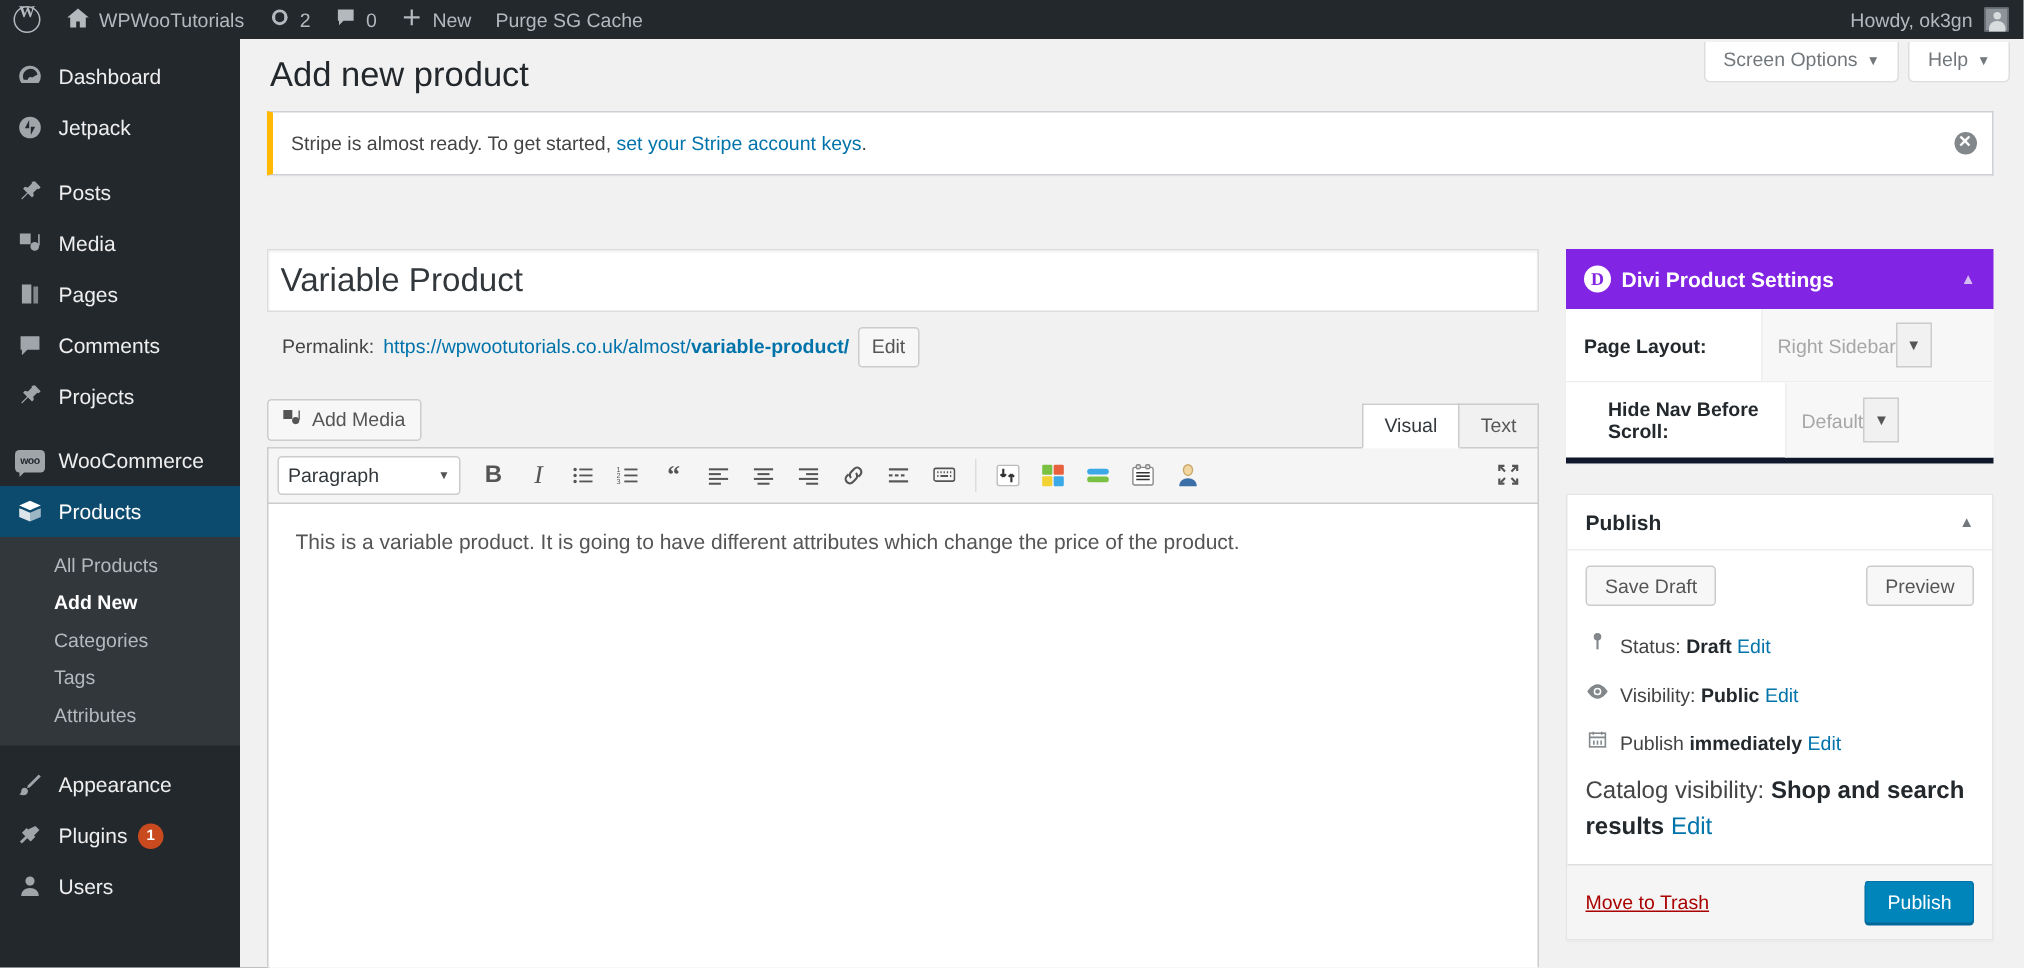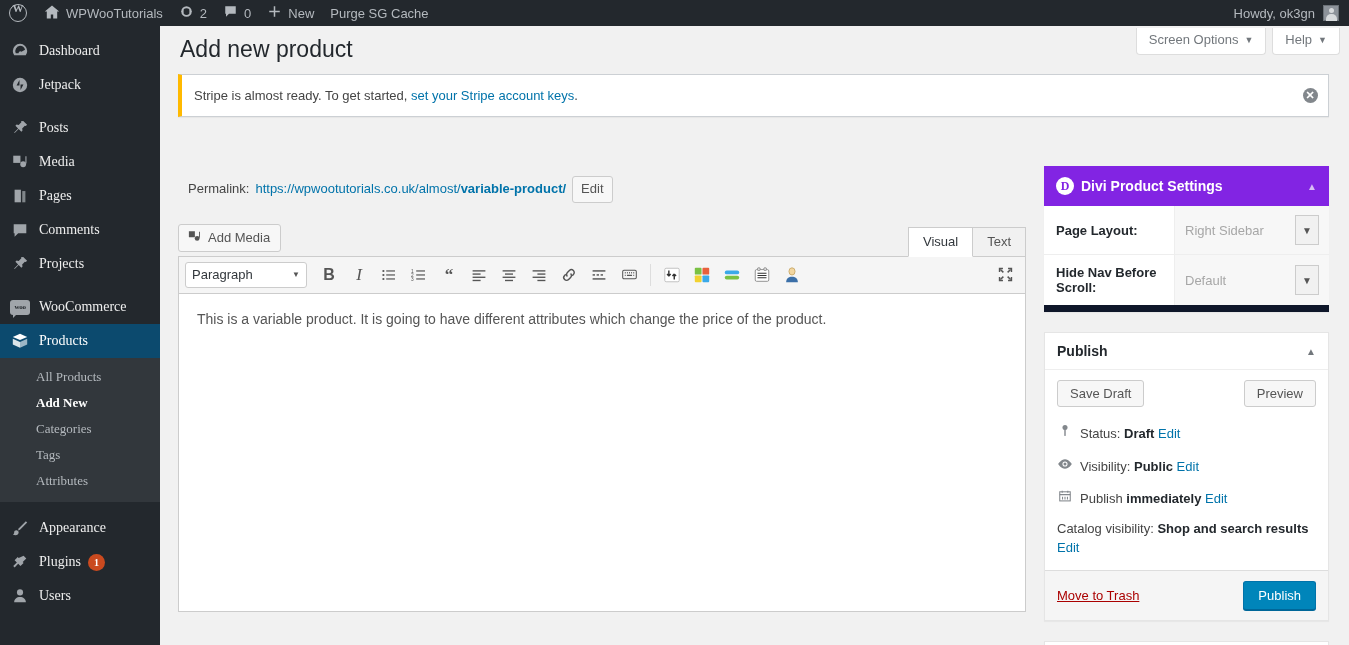--- a/index.html
+++ b/index.html
@@ -52,21 +52,20 @@
     width: 100%; text-align: center; font-size: 11px; font-weight: bold;
     color: #b4b9be; font-family: "Liberation Serif", serif;
   }
 
   
   #sidebar {
     position: absolute; top: 26px; left: 0;
     width: 180px; height: 619px;
     background: #23282d;
     overflow: hidden;
-    font-family: Liberation Serif, serif;
   }
   .menu-item {
     display: flex; align-items: center;
     height: 34px; padding: 0 0 0 10px;
     color: #eee; font-size: 14px;
     text-decoration: none; position: relative;
   }
   .menu-item .mi-icon {
     width: 20px; height: 20px; margin-right: 9px;
     display: flex; align-items: center; justify-content: center;
@@ -257,29 +256,29 @@
   .divi-logo {
     width: 18px; height: 18px; border-radius: 50%;
     background: #fff; color: #8224e3; font-weight: bold;
     font-size: 12px; display: flex; align-items: center; justify-content: center;
     margin-right: 7px; font-family: "Liberation Serif", serif;
   }
   .divi-row {
     display: flex; align-items: stretch; border-bottom: 1px solid #eee;
     background: #fff;
   }
-  .divi-row:last-child { border-bottom: 7px solid #0f172a; }
+  .divi-row:last-child { border-bottom: 4px solid #0f172a; padding-left: 16px; }
   .divi-label {
     width: 130px; padding: 10px 10px 10px 12px;
     font-weight: bold; font-size: 13px; color: #23282d;
     display: flex; align-items: center;
   }
   .divi-field {
     flex: 1; background: #f7f7f7; padding: 9px 10px;
-    display: flex; align-items: center; justify-content: space-between;
+    display: flex; align-items: center; 
     border-left: 1px solid #eee;
   }
   .divi-val { color: #a7a7a7; font-size: 13px; }
   .divi-caret {
     width: 24px; height: 30px; border: 1px solid #ccc; background: #f1f1f1;
     display: flex; align-items: center; justify-content: center;
     font-size: 10px; color: #555; cursor: pointer;
   }
 
   .pb-inside { padding: 10px 12px 2px; }
@@ -292,21 +291,21 @@
     color: #555; font-size: 13px; padding: 5px 12px; cursor: pointer;
     font-family: "Liberation Sans", sans-serif;
   }
   .misc-row {
     display: flex; align-items: flex-start; gap: 7px;
     padding: 5px 0 8px 0; font-size: 13px; color: #444; line-height: 1.5;
   }
   .misc-ico { color: #82878c; width: 16px; flex: 0 0 16px; display:flex; justify-content:center; }
   .misc-row a, .pb-inside a.edit-link { color: #0073aa; }
   .pb-inside b { font-weight: bold; color: #23282d; }
-  .catalog-row { padding: 2px 0 10px 0; font-size: 13px; line-height: 1.5; }
+  .catalog-row { padding: 2px 0 10px 0; font-size: 16px; line-height: 1.5; }
   .major-actions {
     background: #f5f5f5; border-top: 1px solid #ddd;
     padding: 10px 12px;
     display: flex; align-items: center; justify-content: space-between;
   }
   .trash-link { color: #a00; font-size: 13px; text-decoration: underline; cursor: pointer; }
   .btn-primary {
     background: #0085ba; border: 1px solid #0073aa;
     border-bottom-color: #006799; border-radius: 3px;
     color: #fff; font-size: 13px; padding: 6px 14px; cursor: pointer;
@@ -515,20 +514,21 @@
     <span>Stripe is almost ready. To get started, </span><a>set your Stripe account keys</a><span>.</span>
     <div class="notice-dismiss">
       <span class="dismiss-circle">✕</span>
     </div>
   </div>
 
   <div id="postbody">
 
     <div id="post-body-content">
 
+      <input class="title-input" value="Variable Product" style="">
 
       <div class="permalink-row">
         <span>Permalink:</span>
         <a class="plain"><span>https://wpwootutorials.co.uk/almost/</span><b>variable-product/</b></a>
         <button class="btn-small">Edit</button>
       </div>
 
       <div class="wp-editor-wrap">
         <div class="editor-tools">
           <div class="btn-addmedia">

